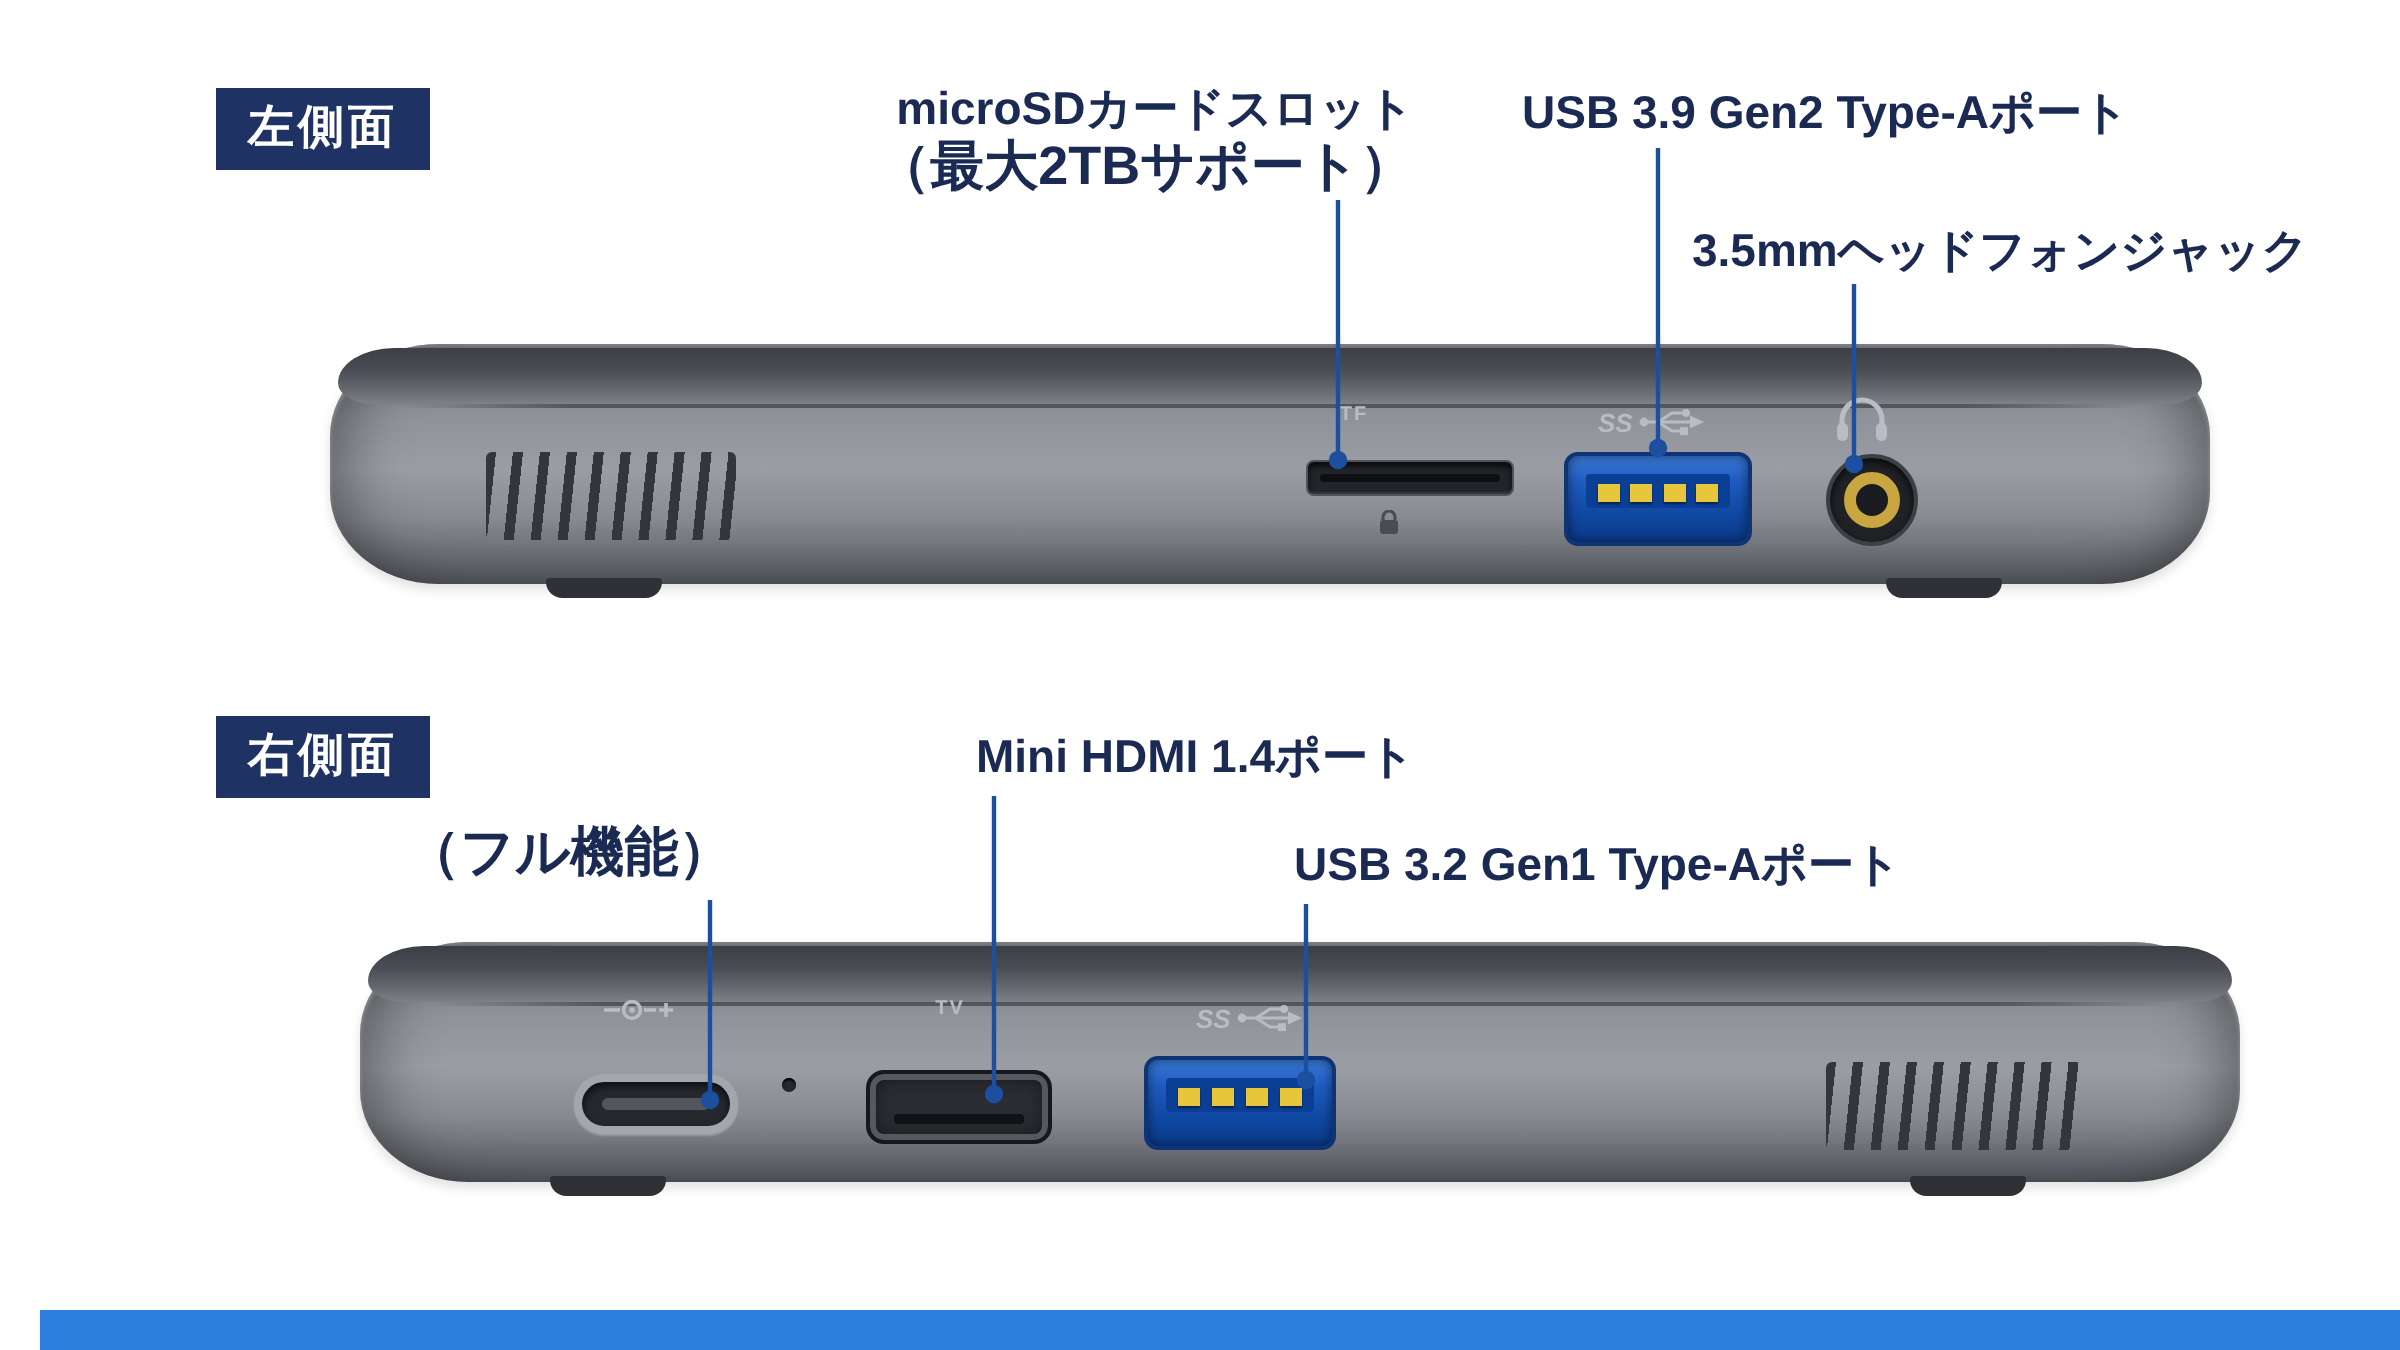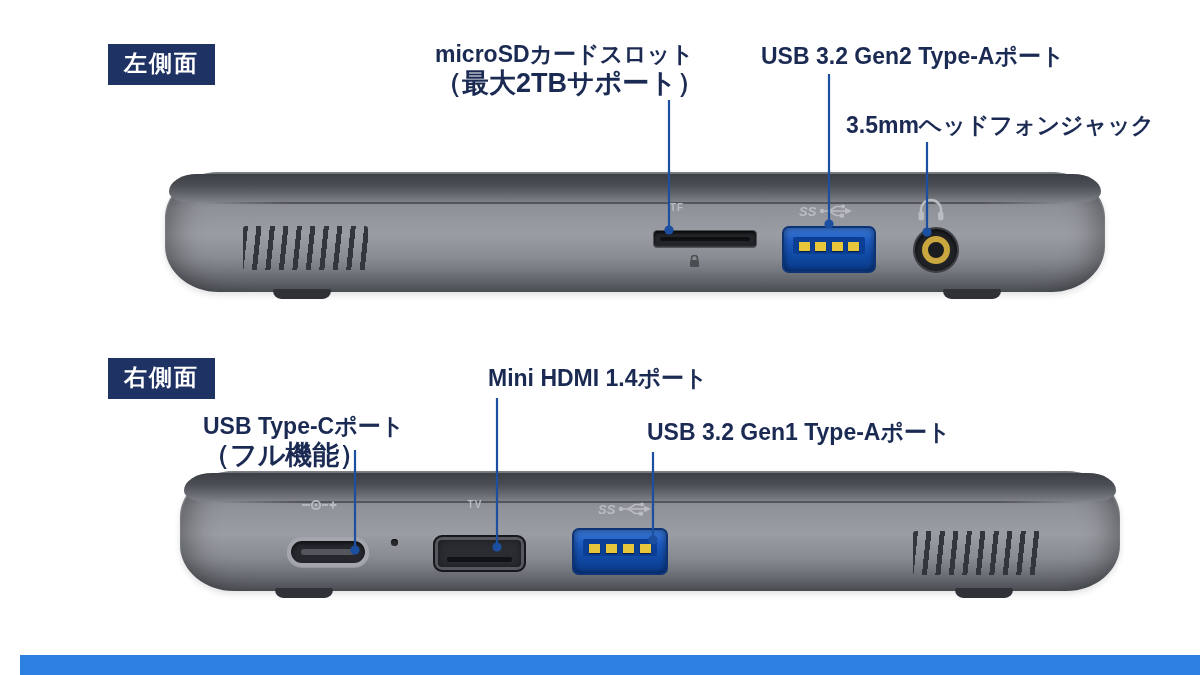--- a/index.html
+++ b/index.html
@@ -70,30 +70,29 @@
   .bottom-bar { position:absolute; left:0; bottom:0; width:100%; height:20px; background:var(--bar-blue,#2e80e0); }
 </style>
 </head>
 <body>
 
 <div class="canvas">
 
   <div class="badge" style="left:88px; top:44px;">左側面</div>
   <div class="badge" style="left:88px; top:358px;">右側面</div>
 
-  <div class="label" style="left:415px; top:40px; width:272px; text-align:left;">
+  <div class="label" style="left:415px; top:40px; width:272px; text-align:right;">
     <div>microSDカードスロット</div>
     <div class="sub">（最大2TBサポート）</div>
   </div>
-  <div class="label" style="left:741px; top:42px;">USB 3.2 Gen2 Type-Aポート</div>
+  <div class="label" style="left:741px; top:42px;">USB 3.9 Gen2 Type-Aポート</div>
   <div class="label" style="left:826px; top:111px;">3.5mmヘッドフォンジャック</div>
 
   <div class="label" style="left:468px; top:364px;">Mini HDMI 1.4ポート</div>
   <div class="label" style="left:183px; top:412px;">
-    <div>USB Type-Cポート</div>
     <div class="sub">（フル機能）</div>
   </div>
   <div class="label" style="left:627px; top:418px;">USB 3.2 Gen1 Type-Aポート</div>
 
   <div class="device" style="left:145px; top:172px;">
     <div class="foot" style="left:108px;"></div>
     <div class="foot" style="left:778px;"></div>
     <div class="lid"></div>
     <div class="seam"></div>
     <div class="vents" style="left:78px; top:54px; width:125px;"></div>

